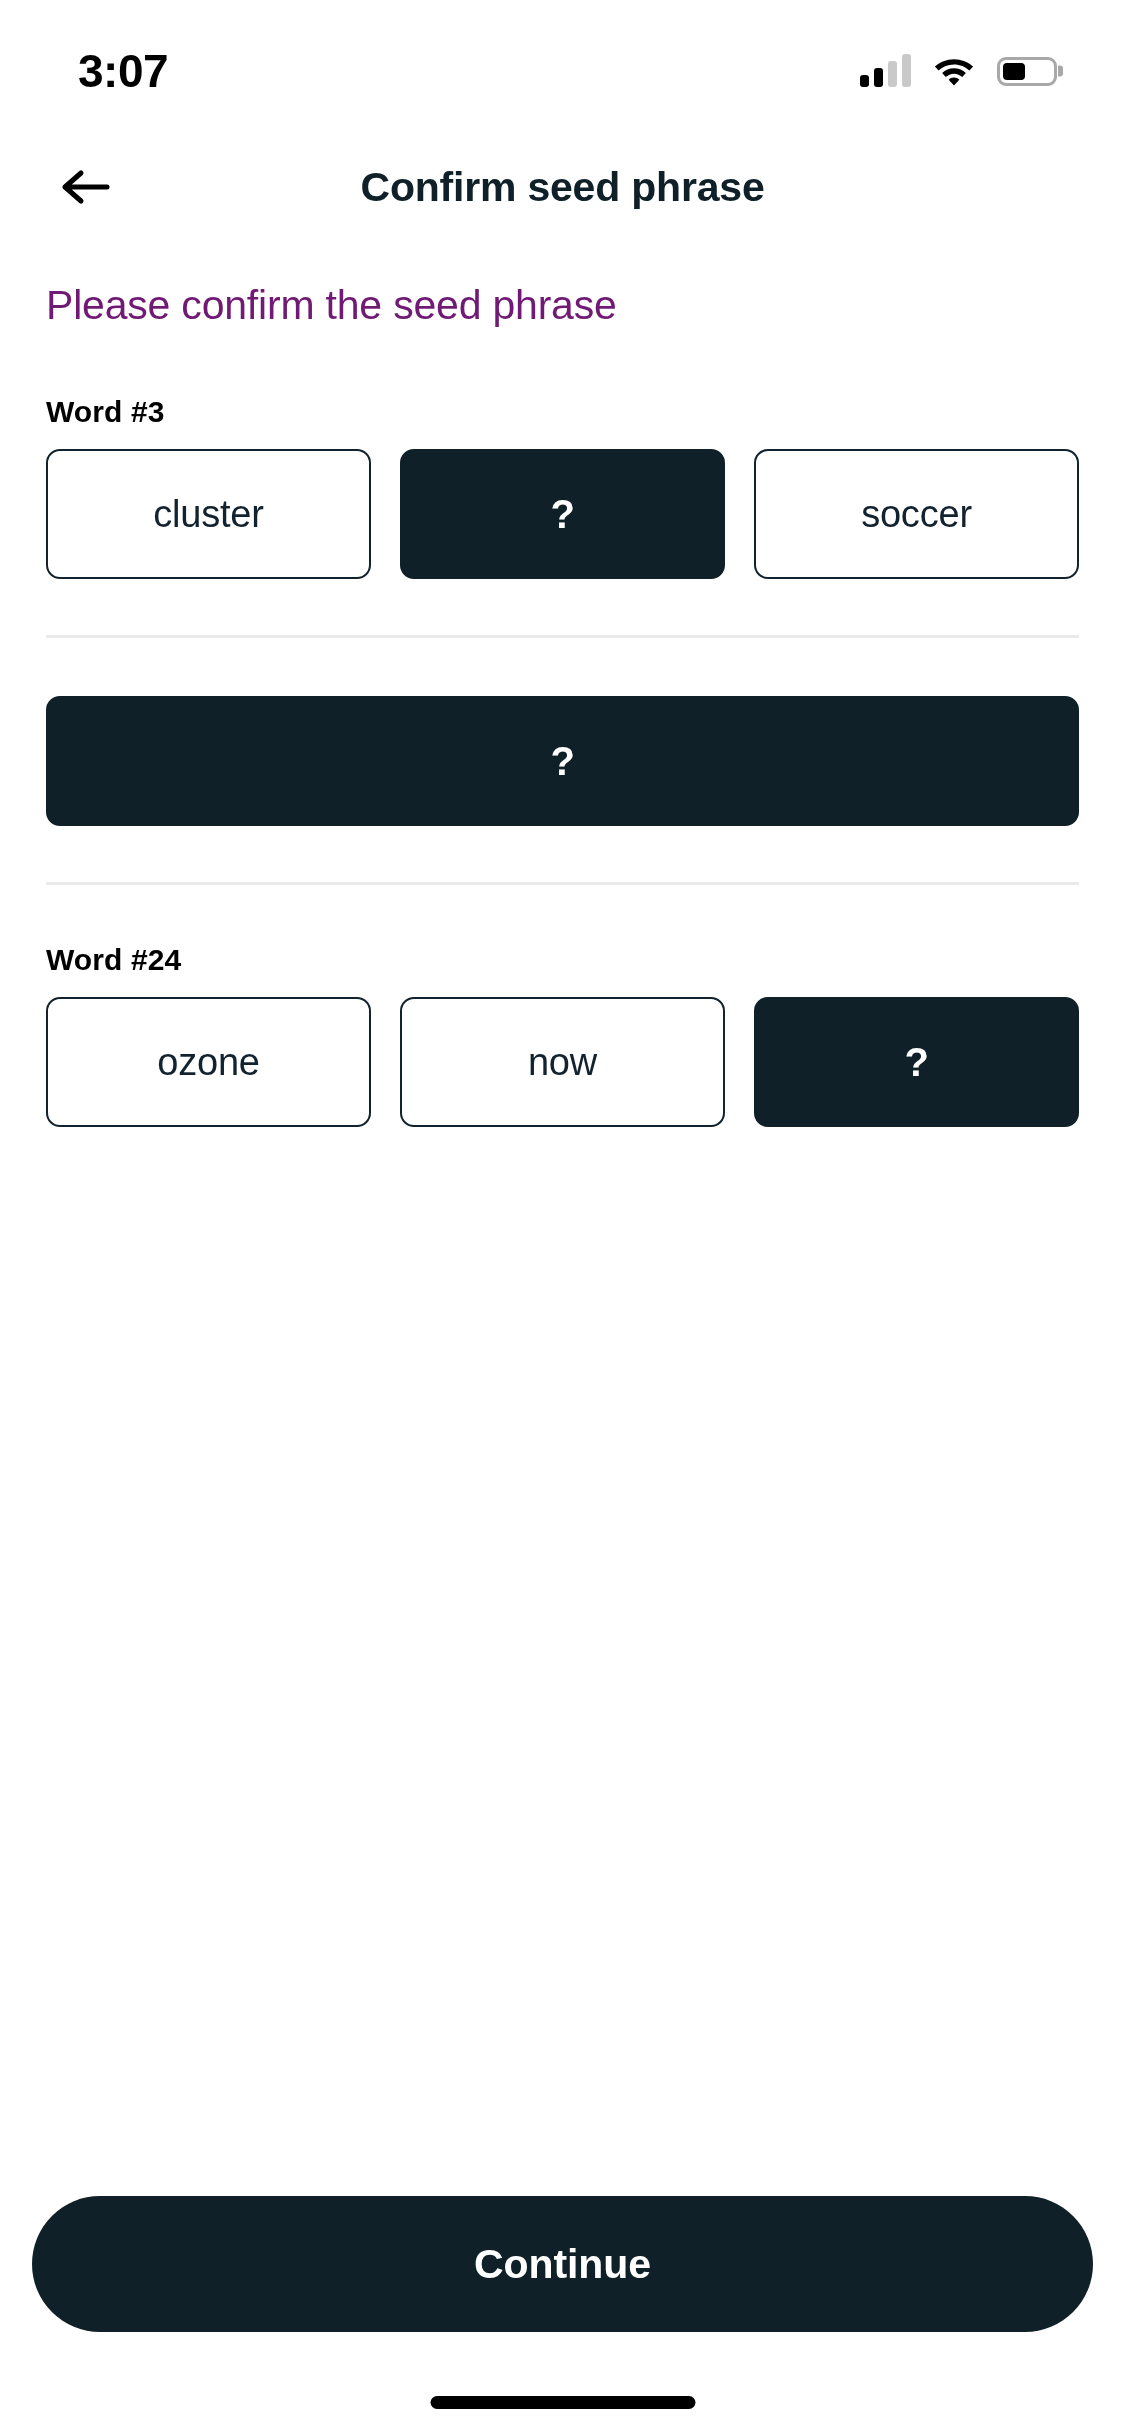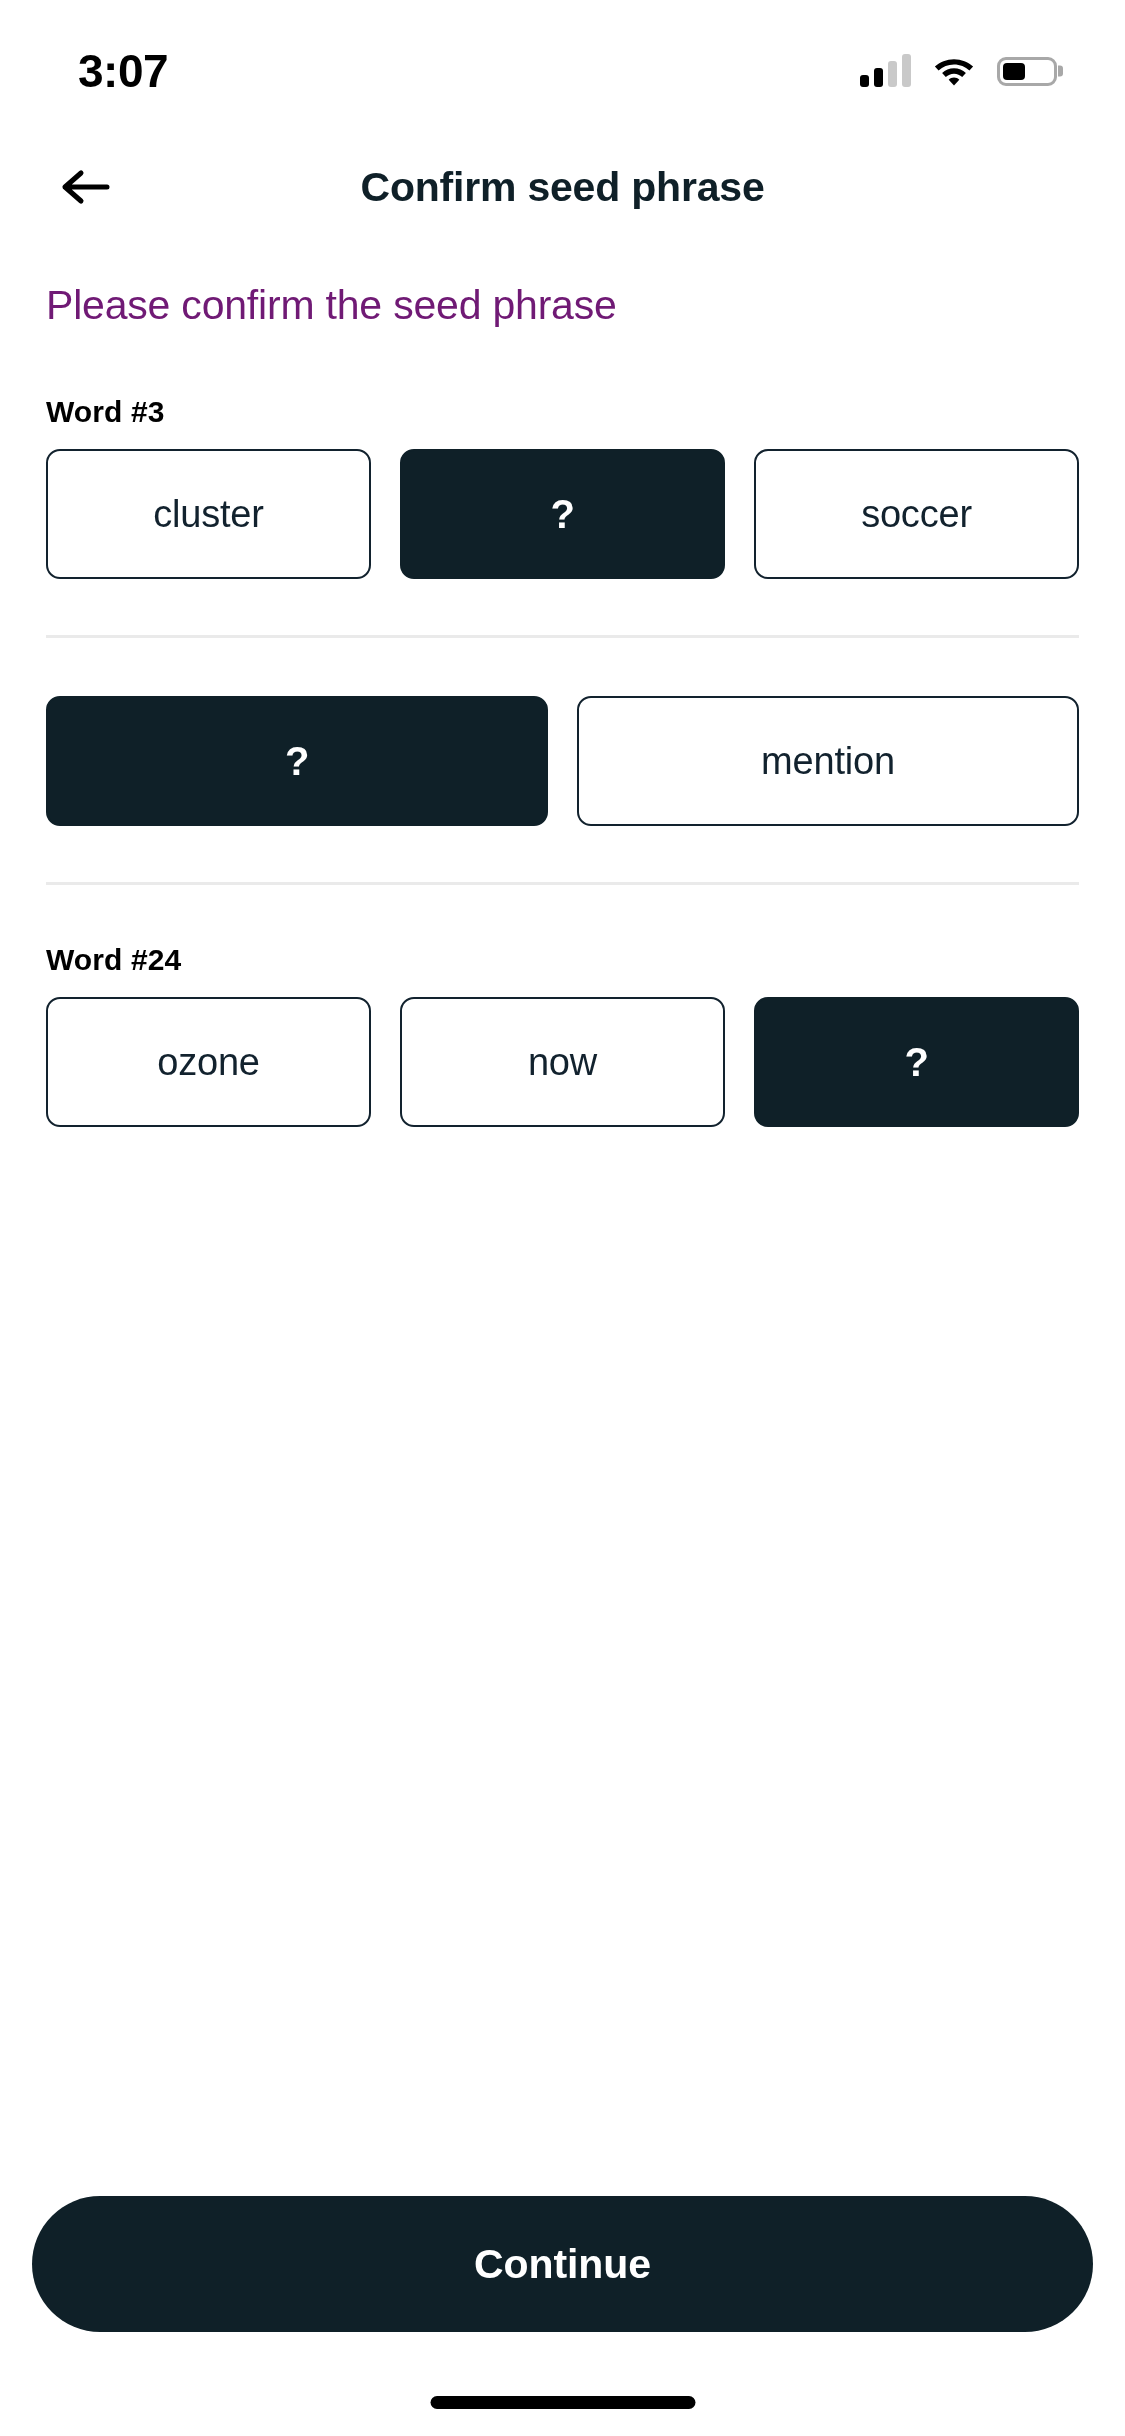--- a/index.html
+++ b/index.html
@@ -232,21 +232,20 @@
         <button class="option-btn selected">?</button>
         <button class="option-btn">soccer</button>
       </div>
     </div>
 
     <div class="divider"></div>
 
     <div class="word-group">
       <div class="options-row">
         <button class="option-btn selected">?</button>
-        <button class="option-btn">mention</button>
       </div>
     </div>
 
     <div class="divider"></div>
 
     <div class="word-group">
       <div class="word-label">Word #24</div>
       <div class="options-row">
         <button class="option-btn">ozone</button>
         <button class="option-btn">now</button>

